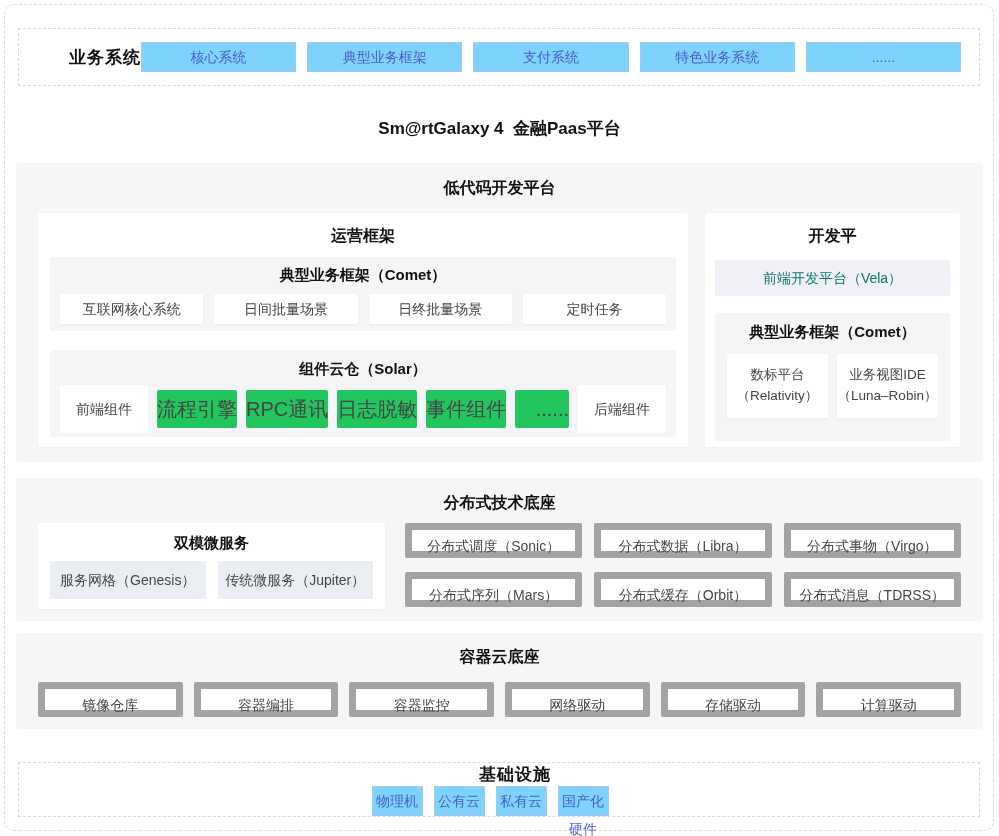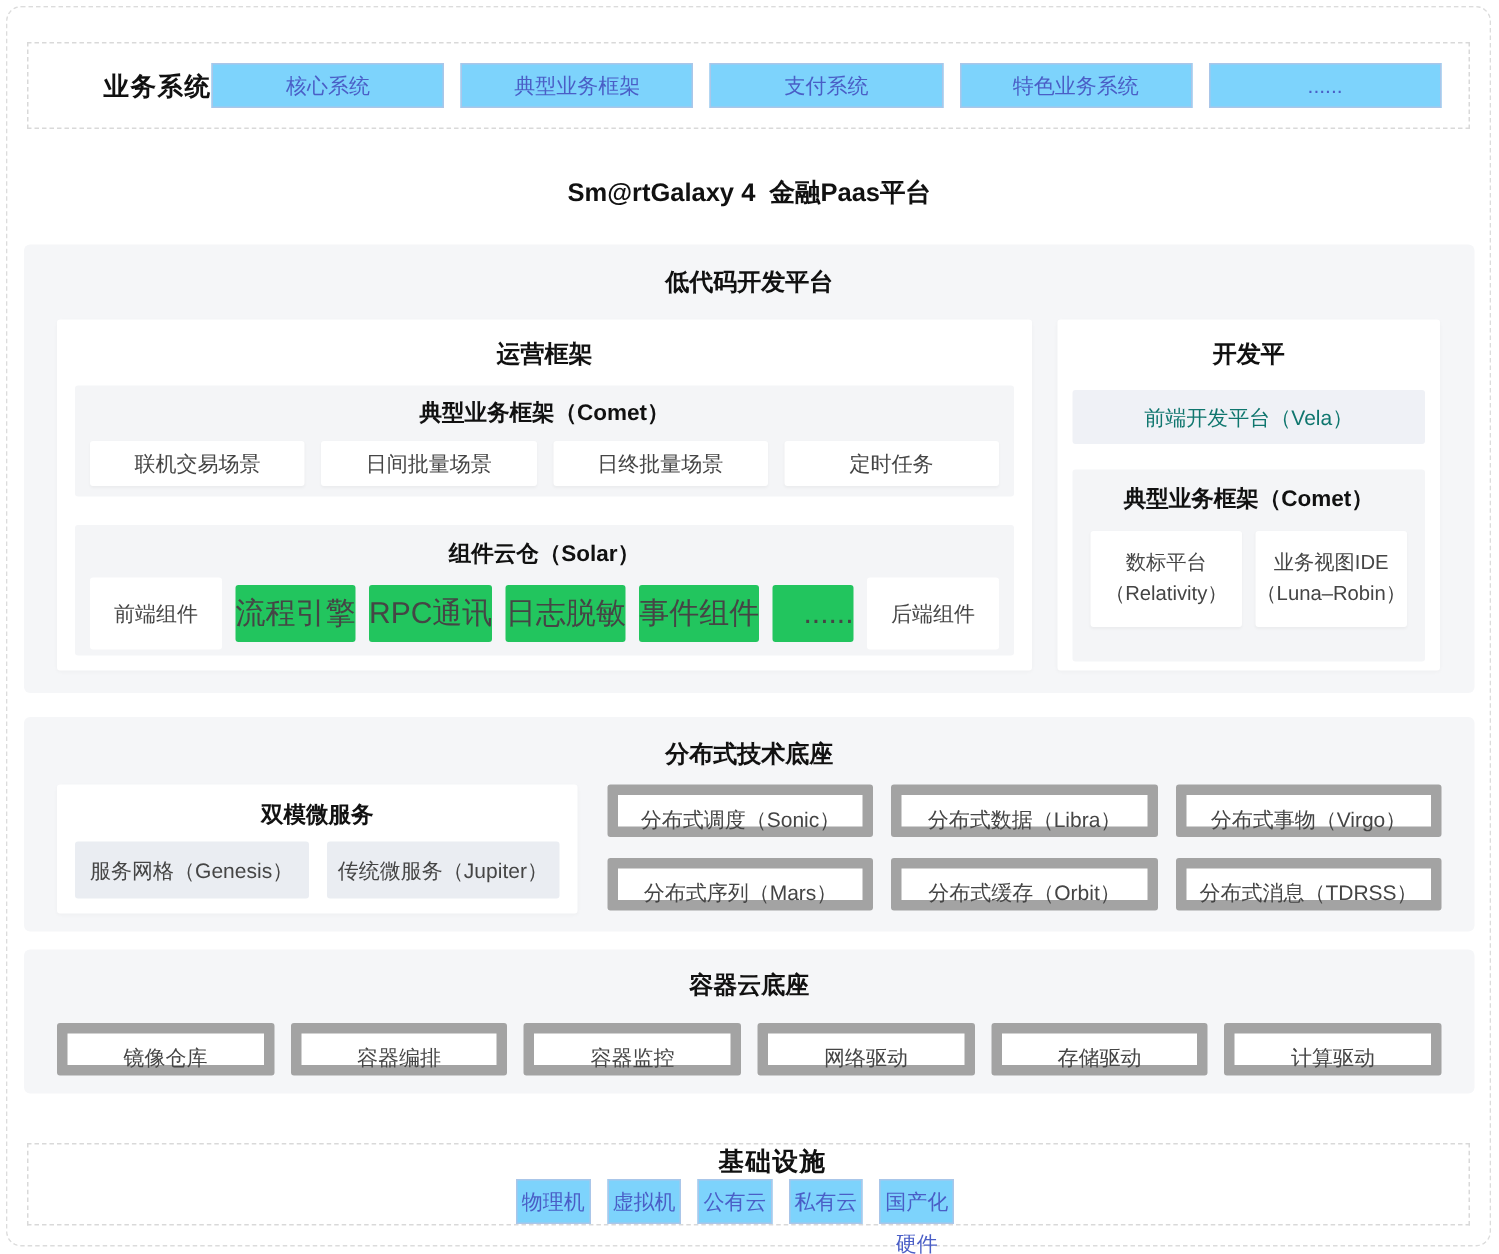--- a/index.html
+++ b/index.html
@@ -100,21 +100,21 @@
 
   <div class="gray-sec" style="top:163px;height:299px;">
     <div class="sec-title">低代码开发平台</div>
 
     <div class="white-box" style="left:22px;top:50px;width:650px;height:234px;">
       <div class="box-title">运营框架</div>
 
       <div class="sub-gray" style="left:12px;top:44px;width:626px;height:74px;">
         <div class="sub-title">典型业务框架（Comet）</div>
         <div class="comet-row">
-          <div class="white-btn">联机交易场景</div>
+          <div class="white-btn">互联网核心系统</div>
           <div class="white-btn">日间批量场景</div>
           <div class="white-btn">日终批量场景</div>
           <div class="white-btn">定时任务</div>
         </div>
       </div>
 
       <div class="sub-gray" style="left:12px;top:137px;width:626px;height:87px;">
         <div class="sub-title" style="padding-top:10px;">组件云仓（Solar）</div>
         <div class="solar-row">
           <div class="white-cell">前端组件</div>
@@ -178,19 +178,18 @@
       <div class="white-btn2">网络驱动</div>
       <div class="white-btn2">存储驱动</div>
       <div class="white-btn2">计算驱动</div>
     </div>
   </div>
 
   <div class="band" style="top:762px;height:55px;flex-direction:column;">
     <div class="band-label">基础设施</div>
     <div class="band-row">
       <div class="blue-btn">物理机</div>
-      <div class="blue-btn">虚拟机</div>
       <div class="blue-btn">公有云</div>
       <div class="blue-btn">私有云</div>
       <div class="blue-btn">国产化硬件</div>
     </div>
   </div>
 </div>
 
 </body></html>

